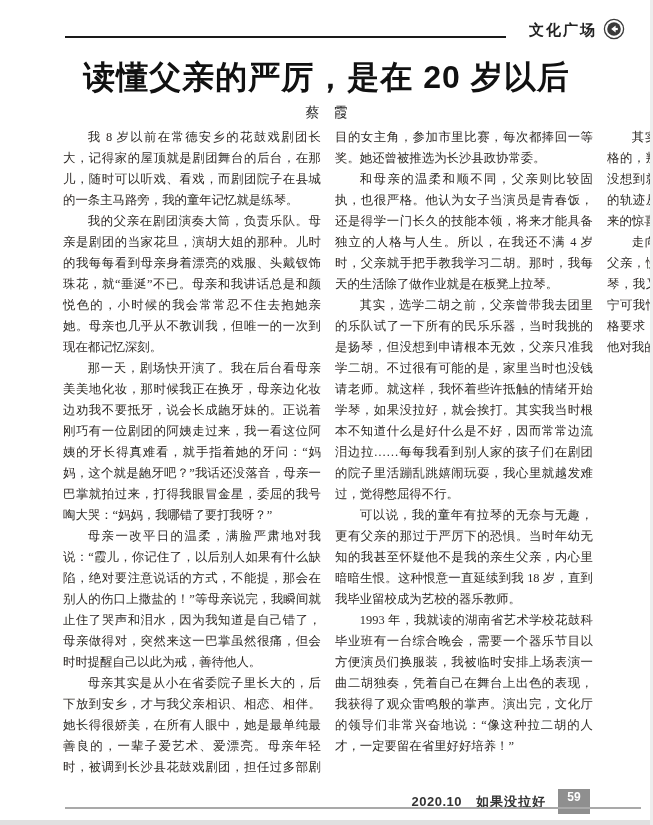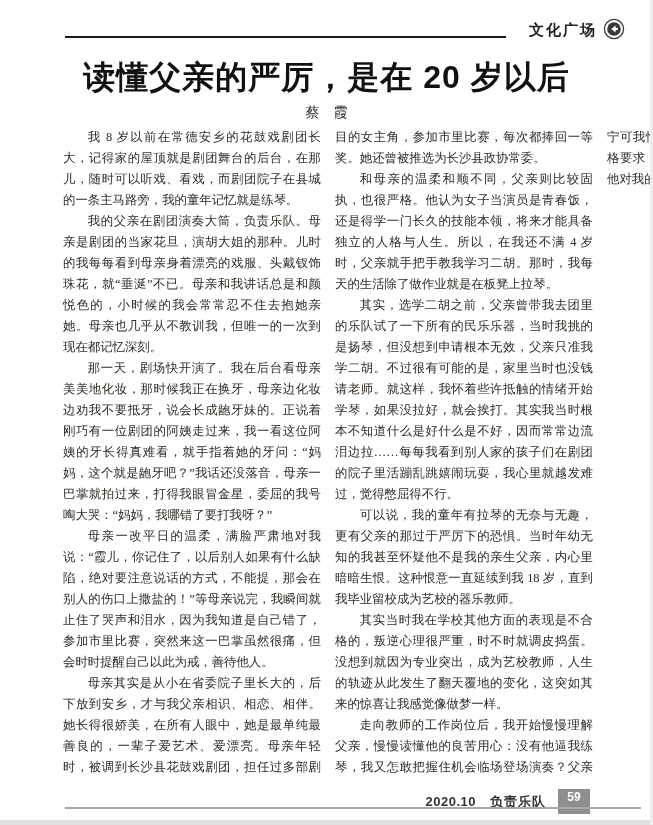--- a/index.html
+++ b/index.html
@@ -91,31 +91,32 @@
     </span>
   </div>
 
   <h1 class="title">读懂父亲的严厉，是在 20 岁以后</h1>
   <div class="author">蔡　霞</div>
 
   <div class="body-columns">
     <p>我 8 岁以前在常德安乡的花鼓戏剧团长大，记得家的屋顶就是剧团舞台的后台，在那儿，随时可以听戏、看戏，而剧团院子在县城的一条主马路旁，我的童年记忆就是练琴。</p>
     <p>我的父亲在剧团演奏大筒，负责乐队。母亲是剧团的当家花旦，演胡大姐的那种。儿时的我每每看到母亲身着漂亮的戏服、头戴钗饰珠花，就“垂涎”不已。母亲和我讲话总是和颜悦色的，小时候的我会常常忍不住去抱她亲她。母亲也几乎从不教训我，但唯一的一次到现在都记忆深刻。</p>
     <p>那一天，剧场快开演了。我在后台看母亲美美地化妆，那时候我正在换牙，母亲边化妆边劝我不要抵牙，说会长成龅牙妹的。正说着刚巧有一位剧团的阿姨走过来，我一看这位阿姨的牙长得真难看，就手指着她的牙问：“妈妈，这个就是龅牙吧？”我话还没落音，母亲一巴掌就拍过来，打得我眼冒金星，委屈的我号啕大哭：“妈妈，我哪错了要打我呀？”</p>
-    <p>母亲一改平日的温柔，满脸严肃地对我说：“霞儿，你记住了，以后别人如果有什么缺陷，绝对要注意说话的方式，不能提，那会在别人的伤口上撒盐的！”等母亲说完，我瞬间就止住了哭声和泪水，因为我知道是自己错了，参加市里比赛，突然来这一巴掌虽然很痛，但会时时提醒自己以此为戒，善待他人。</p>
+    <p>母亲一改平日的温柔，满脸严肃地对我说：“霞儿，你记住了，以后别人如果有什么缺陷，绝对要注意说话的方式，不能提，那会在别人的伤口上撒盐的！”等母亲说完，我瞬间就止住了哭声和泪水，因为我知道是自己错了，母亲做得对，突然来这一巴掌虽然很痛，但会时时提醒自己以此为戒，善待他人。</p>
     <p>母亲其实是从小在省委院子里长大的，后下放到安乡，才与我父亲相识、相恋、相伴。她长得很娇美，在所有人眼中，她是最单纯最善良的，一辈子爱艺术、爱漂亮。母亲年轻时，被调到长沙县花鼓戏剧团，担任过多部剧目的女主角，参加市里比赛，每次都捧回一等奖。她还曾被推选为长沙县政协常委。</p>
     <p>和母亲的温柔和顺不同，父亲则比较固执，也很严格。他认为女子当演员是青春饭，还是得学一门长久的技能本领，将来才能具备独立的人格与人生。所以，在我还不满 4 岁时，父亲就手把手教我学习二胡。那时，我每天的生活除了做作业就是在板凳上拉琴。</p>
     <p>其实，选学二胡之前，父亲曾带我去团里的乐队试了一下所有的民乐乐器，当时我挑的是扬琴，但没想到申请根本无效，父亲只准我学二胡。不过很有可能的是，家里当时也没钱请老师。就这样，我怀着些许抵触的情绪开始学琴，如果没拉好，就会挨打。其实我当时根本不知道什么是好什么是不好，因而常常边流泪边拉……每每我看到别人家的孩子们在剧团的院子里活蹦乱跳嬉闹玩耍，我心里就越发难过，觉得憋屈得不行。</p>
     <p>可以说，我的童年有拉琴的无奈与无趣，更有父亲的那过于严厉下的恐惧。当时年幼无知的我甚至怀疑他不是我的亲生父亲，内心里暗暗生恨。这种恨意一直延续到我 18 岁，直到我毕业留校成为艺校的器乐教师。</p>
+    <p>1993 年，我就读的湖南省艺术学校花鼓科毕业班有一台综合晚会，需要一个器乐节目以方便演员们换服装，我被临时安排上场表演一曲二胡独奏，凭着自己在舞台上出色的表现，我获得了观众雷鸣般的掌声。演出完，文化厅的领导们非常兴奋地说：“像这种拉二胡的人才，一定要留在省里好好培养！”</p>
     <p>其实当时我在学校其他方面的表现是不合格的，叛逆心理很严重，时不时就调皮捣蛋。没想到就因为专业突出，成为艺校教师，人生的轨迹从此发生了翻天覆地的变化，这突如其来的惊喜让我感觉像做梦一样。</p>
     <p>走向教师的工作岗位后，我开始慢慢理解父亲，慢慢读懂他的良苦用心：没有他逼我练琴，我又怎敢把握住机会临场登场演奏？父亲宁可我恨他、怨他，也从不心软，而是对我严格要求，是他对我的培养成就了我的人生，是他对我的严厉锤炼了我内心的强大。</p>
   </div>
 
   <div class="footer">
     <span class="footer-issue">2020.10</span>
-    <span class="footer-journal">负责乐队</span>
+    <span class="footer-journal">如果没拉好</span>
     <span class="page-badge">59</span>
   </div>
   <div class="footer-rule"></div>
 
   <div class="edge-bottom"></div>
   <div class="edge-right"></div>
 </div>
 
 </body></html>

